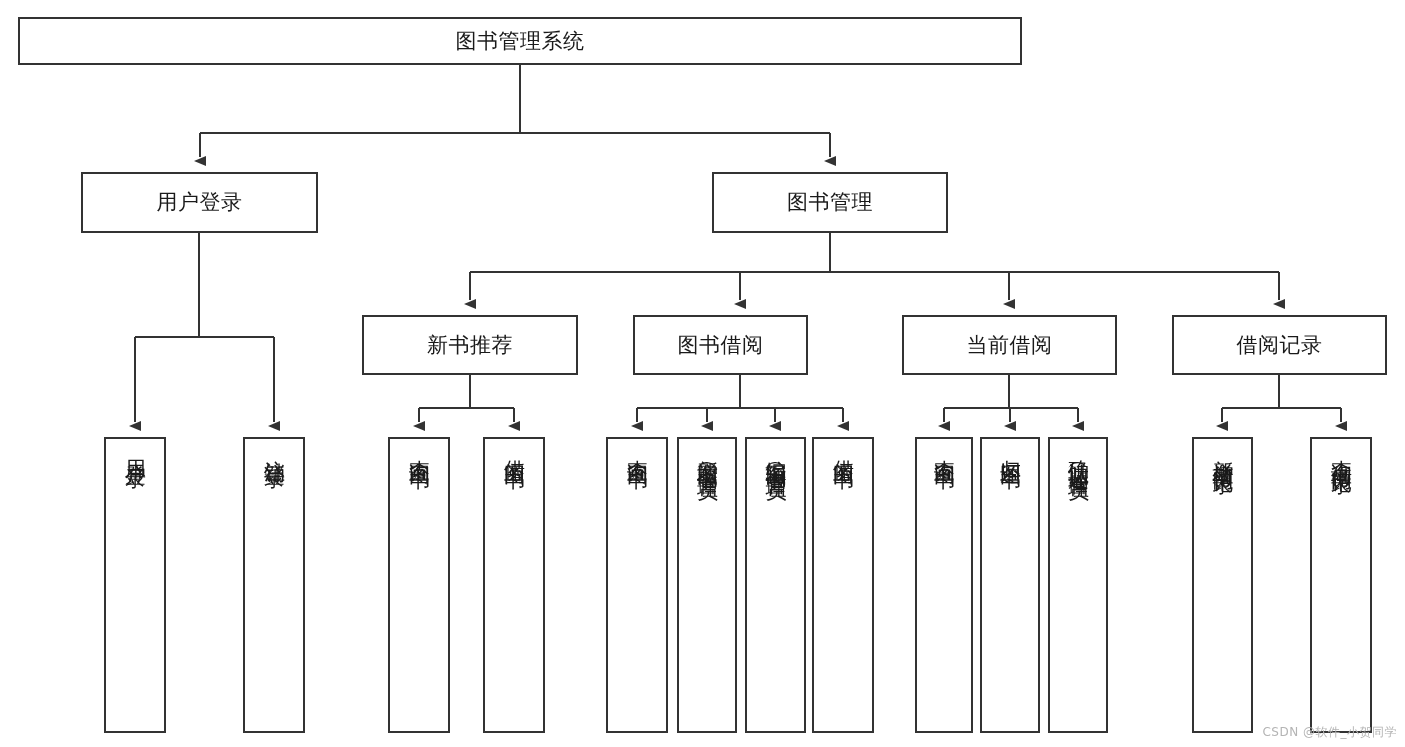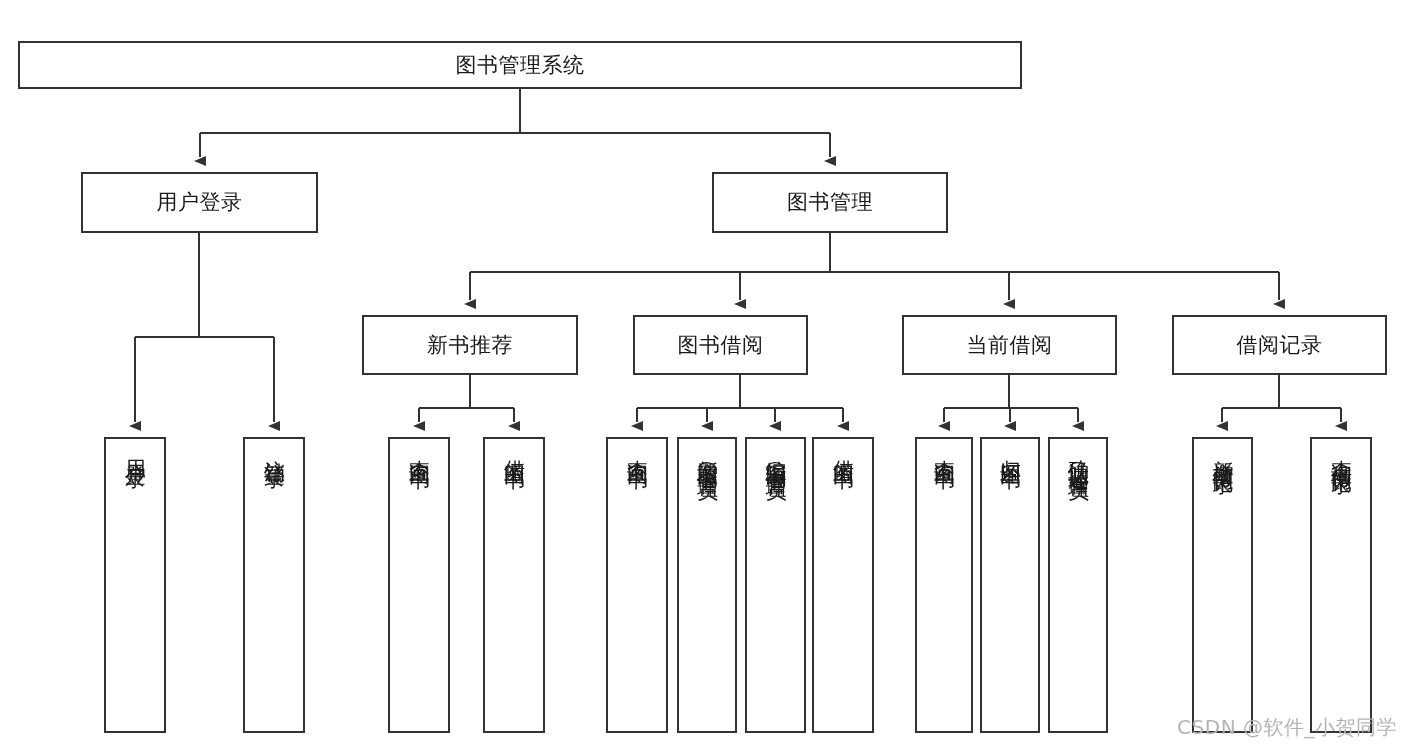--- a/index.html
+++ b/index.html
@@ -50,21 +50,21 @@
     writing-mode: vertical-rl;
     text-orientation: upright;
     letter-spacing: 3px;
     line-height: 1;
     white-space: nowrap;
   }
   #watermark {
     position: absolute;
     right: 8px;
     bottom: 6px;
-    font-size: 20px;
+    font-size: 12px;
     color: #b4b4b4;
     white-space: nowrap;
     letter-spacing: 0.5px;
   }
 </style>
 </head>
 <body>
 
 <div id="canvas">
 
@@ -111,21 +111,21 @@
       <path d="M1010,408 L1010,422" marker-end="url(#arrow)"></path>
       <path d="M1078,408 L1078,422" marker-end="url(#arrow)"></path>
 
       <path d="M1279,375 L1279,408"></path>
       <path d="M1222,408 L1341,408"></path>
       <path d="M1222,408 L1222,422" marker-end="url(#arrow)"></path>
       <path d="M1341,408 L1341,422" marker-end="url(#arrow)"></path>
     </g>
   </svg>
 
-  <div class="node-box" id="node-root" style="left: 18px; top: 17px; width: 1004px; height: 48px; margin-top: 24px;">
+  <div class="node-box" id="node-root" style="left: 18px; top: 17px; width: 1004px; height: 48px;">
     <span class="node-label-h">图书管理系统</span>
   </div>
 
   <div class="node-box" id="node-l2-0" style="left: 81px; top: 172px; width: 237px; height: 61px;">
     <span class="node-label-h">用户登录</span>
   </div>
   <div class="node-box" id="node-l3-0" style="left: 362px; top: 315px; width: 216px; height: 60px;">
     <span class="node-label-h">新书推荐</span>
   </div>
 

